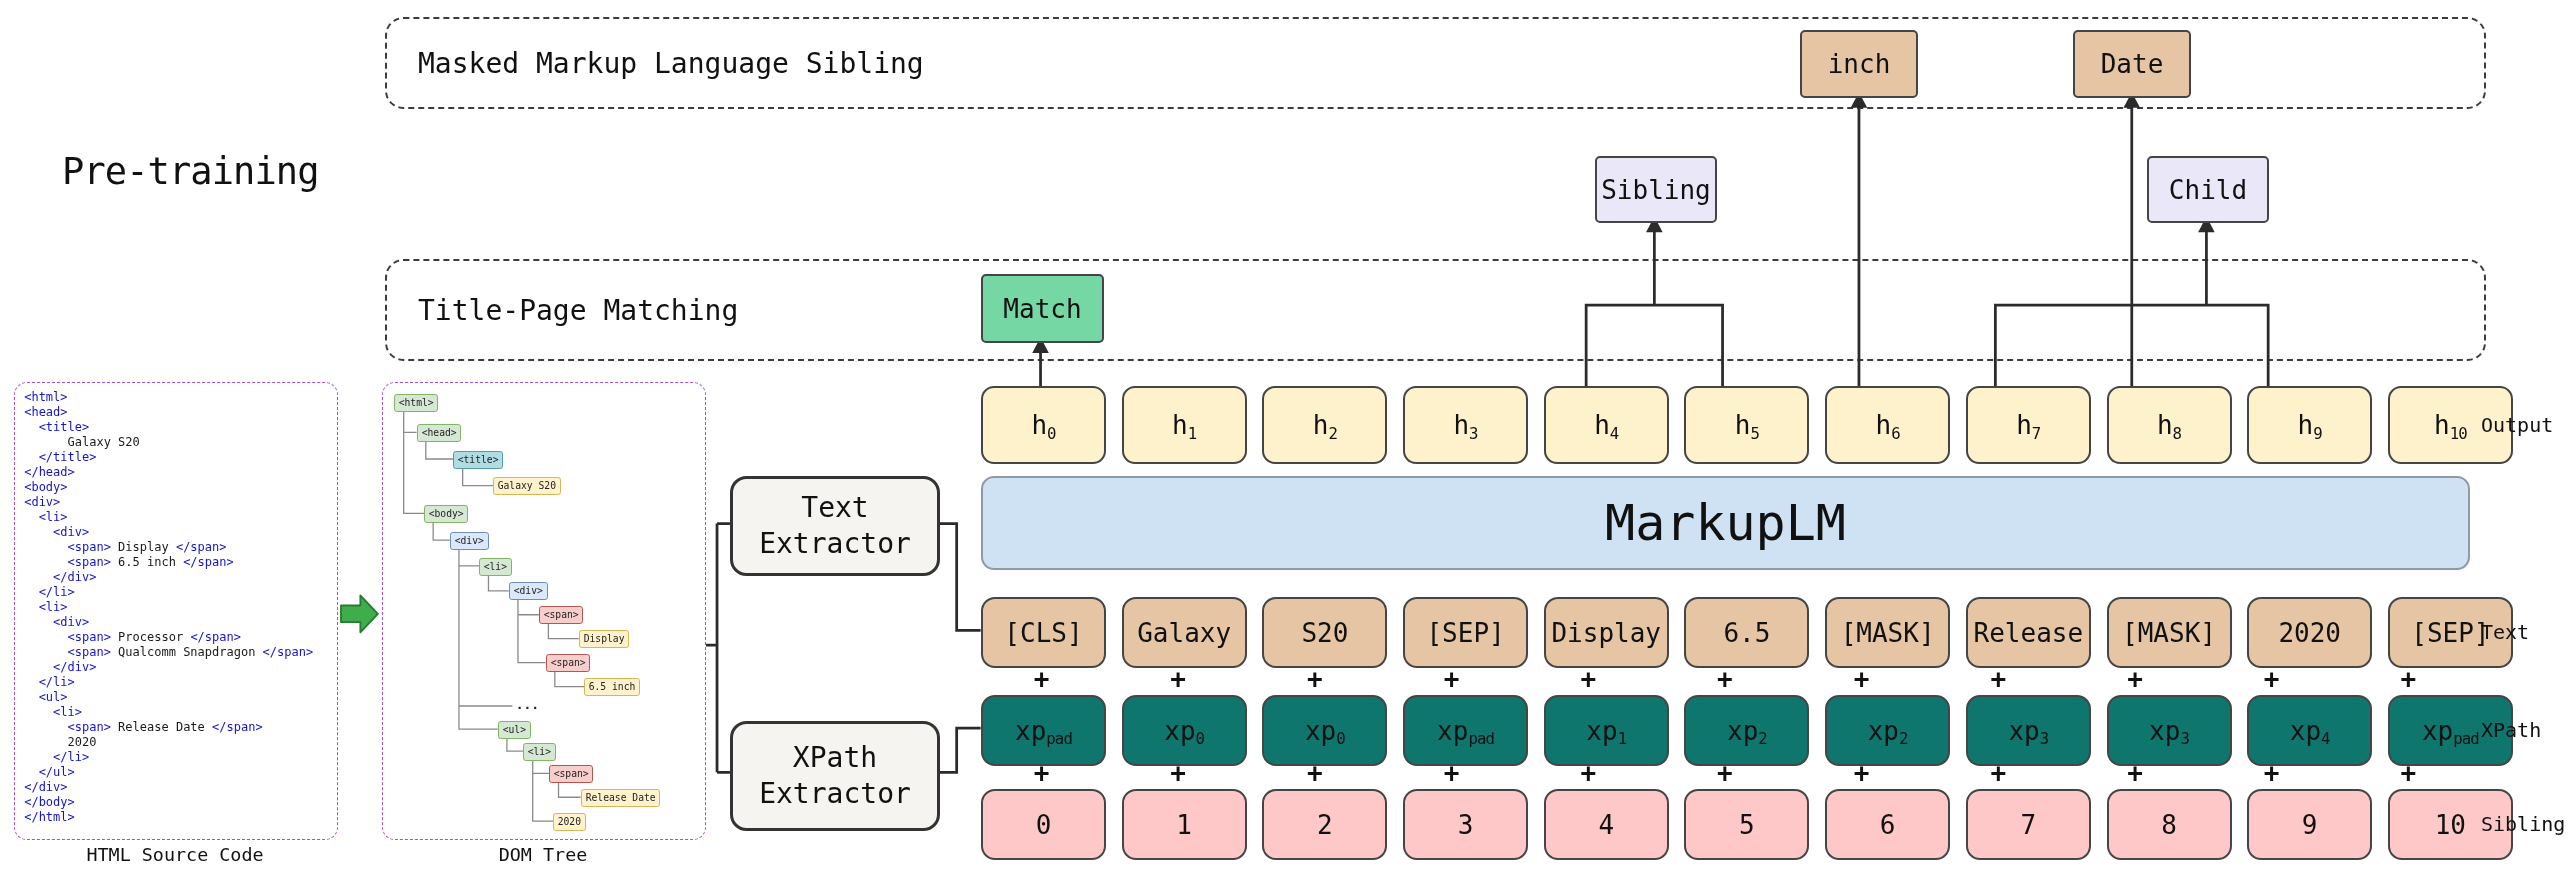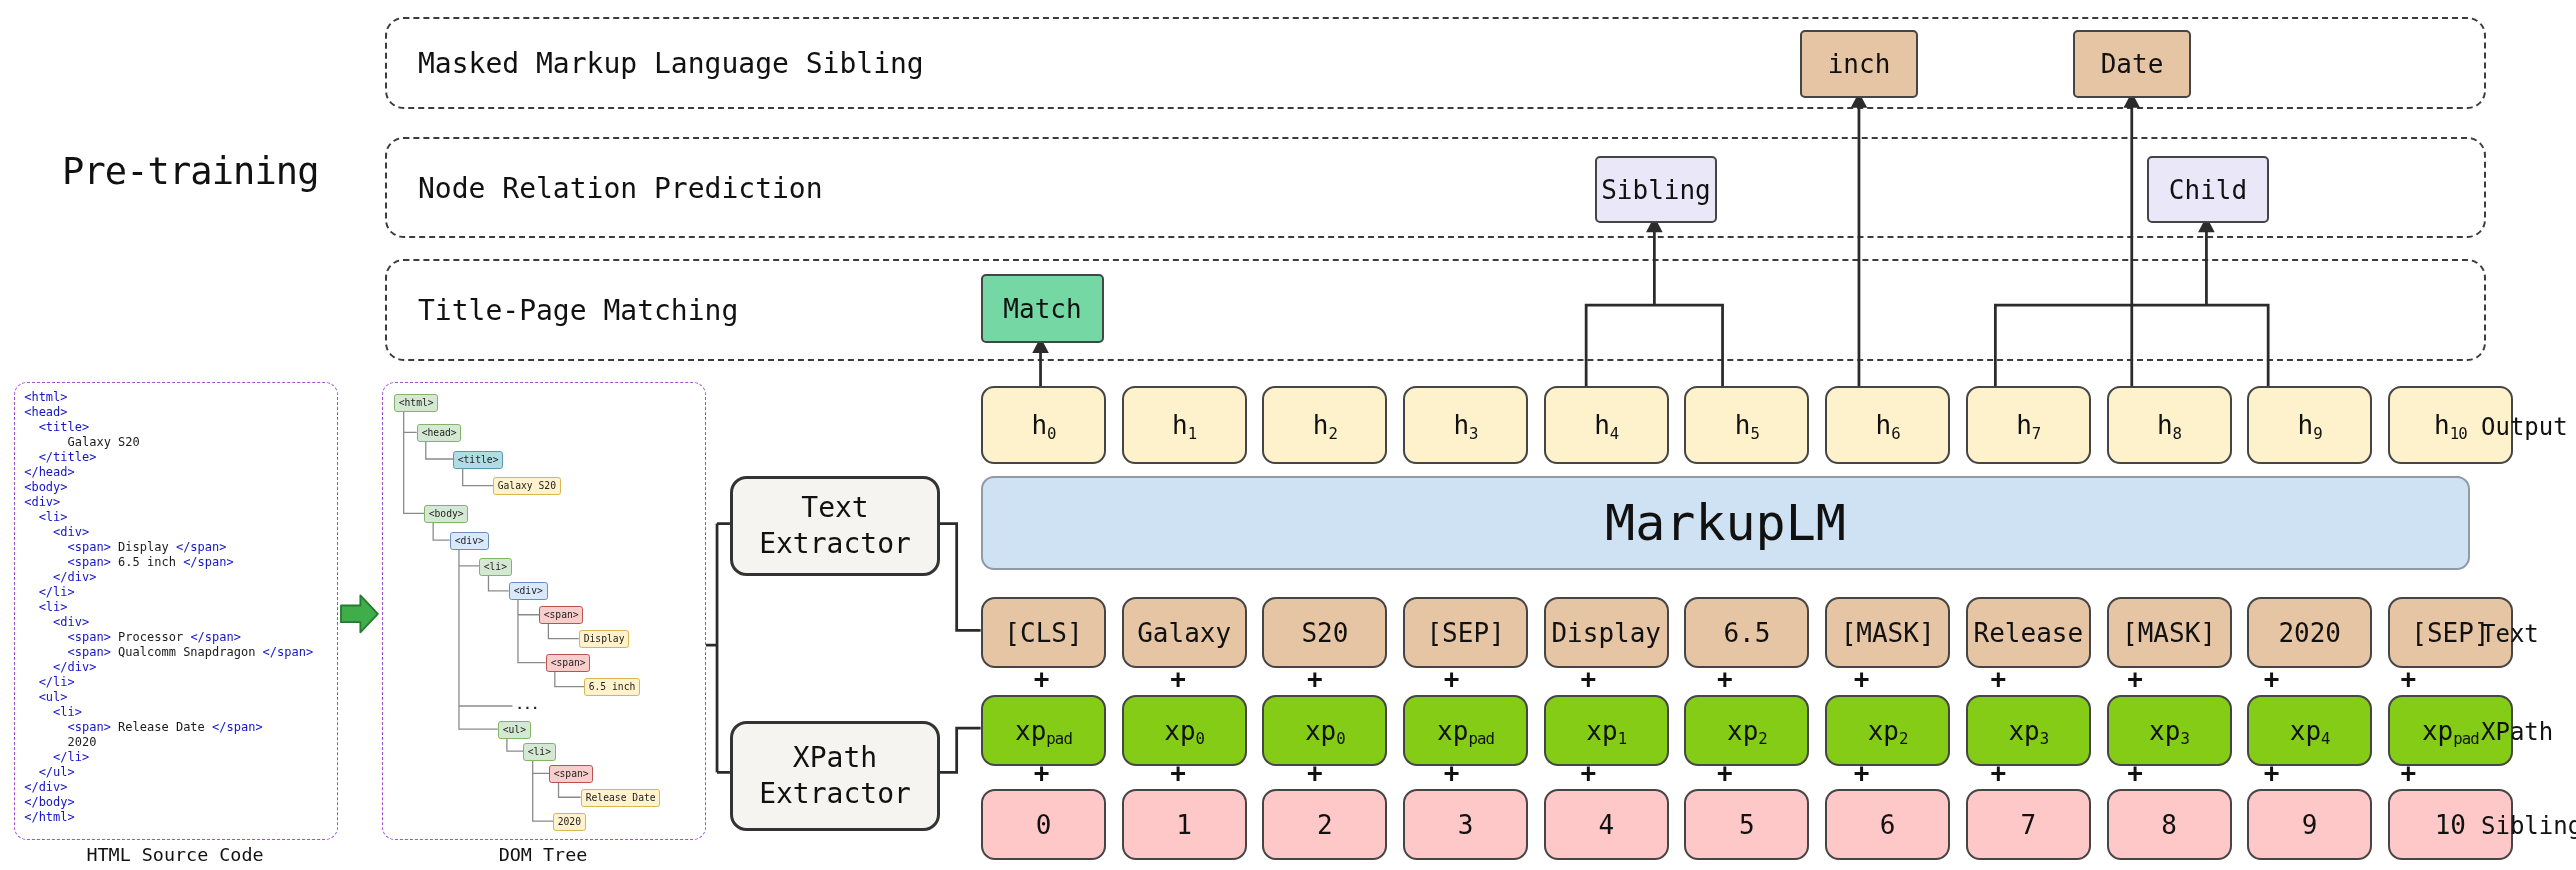--- a/index.html
+++ b/index.html
@@ -14,33 +14,33 @@
   svg.overlay{position:absolute;left:0;top:0;z-index:2;pointer-events:none}
   svg.treelines{position:absolute;left:0;top:0;z-index:4;pointer-events:none}
   .tok{position:absolute;z-index:3;display:flex;align-items:center;justify-content:center;
        border:2.8px solid #454545;border-radius:5px;font-size:26px}
   .row{position:absolute;left:981px;display:flex;gap:15.7px;z-index:3}
   .cell{width:121px;display:flex;align-items:center;justify-content:center;
         border:2.8px solid #454545;border-radius:14px;font-size:26px;white-space:pre}
   .sub{font-size:15.7px;margin-top:16.6px;letter-spacing:-0.9px}
   .c-out{background:#fdf2cb;height:74px;border-radius:13px}
   .c-text{background:#e6c5a4;height:67px}
-  .c-xp{background:#84cc16;height:67px}
+  .c-xp{background:#0f766e;height:67px}
   .c-pos{background:#ffc8c8;height:67px}
   .c-rel{background:#eae8f8}
   .c-match{background:#74d7a4}
   .plusrow{position:absolute;left:981px;display:flex;gap:15.7px;z-index:3;height:30px}
   .plusrow span{width:121px;text-align:center;font-size:26px;font-weight:600;line-height:30px}
   .mlm{position:absolute;left:981px;top:476px;width:1485px;height:90px;z-index:3;
        background:#cfe2f3;border:2.8px solid #8f9aa6;border-radius:13px;
        display:flex;align-items:center;justify-content:center;font-size:50px}
   .ext{position:absolute;left:730px;width:204px;z-index:3;background:#f5f4f1;
        border:3.7px solid #333;border-radius:16.6px;display:flex;flex-direction:column;
        align-items:center;justify-content:center;font-size:28px;line-height:1.3}
-  .rlabel{position:absolute;left:2481px;font-size:24px;z-index:3;white-space:pre}
+  .rlabel{position:absolute;left:2481px;font-size:20px;z-index:3;white-space:pre}
   .panel{position:absolute;top:382px;width:322px;height:456px;border:1.8px dashed #a24fd8;
          border-radius:13px;background:#fff;z-index:3}
   .code{padding:7.4px 0 0 9.2px}
   .cl{font-size:12px;line-height:15px;white-space:pre}
   .tag{color:#1414c8}
   .txt{color:#1a1a1a}
   .caption{position:absolute;width:322px;text-align:center;top:844px;font-size:18.4px;z-index:3}
   .tnode{position:absolute;z-index:5;font-size:9.7px;line-height:14px;padding:0.9px 3.7px;
          border:0.9px solid #999;border-radius:2.8px;white-space:nowrap;color:#222}
   .tn-green{background:#d5e8d4;border-color:#82b366}
@@ -52,23 +52,20 @@
 </style>
 </head>
 <body>
 
 <div id="canvas">
 
   <div class="title-line" style="top:150px">Pre-training</div>
 
   <div class="dashbox" style="top:16.6px;height:88px">
     <div class="dash-label">Masked Markup Language Sibling</div>
-  </div>
-  <div class="dashbox" style="top:137px;height:97px">
-    <div class="dash-label">Node Relation Prediction</div>
   </div>
   <div class="dashbox" style="top:259px;height:98px">
     <div class="dash-label">Title-Page Matching</div>
   </div>
 
   <svg class="overlay" width="2576" height="871" viewBox="0 0 2795 945">
 
     <path d="M1129,419 L1129,380" stroke="#2b2b2b" stroke-width="3" fill="none"></path>
     <polygon points="1129,366 1120,383 1138,383" fill="#2b2b2b"></polygon>
 

